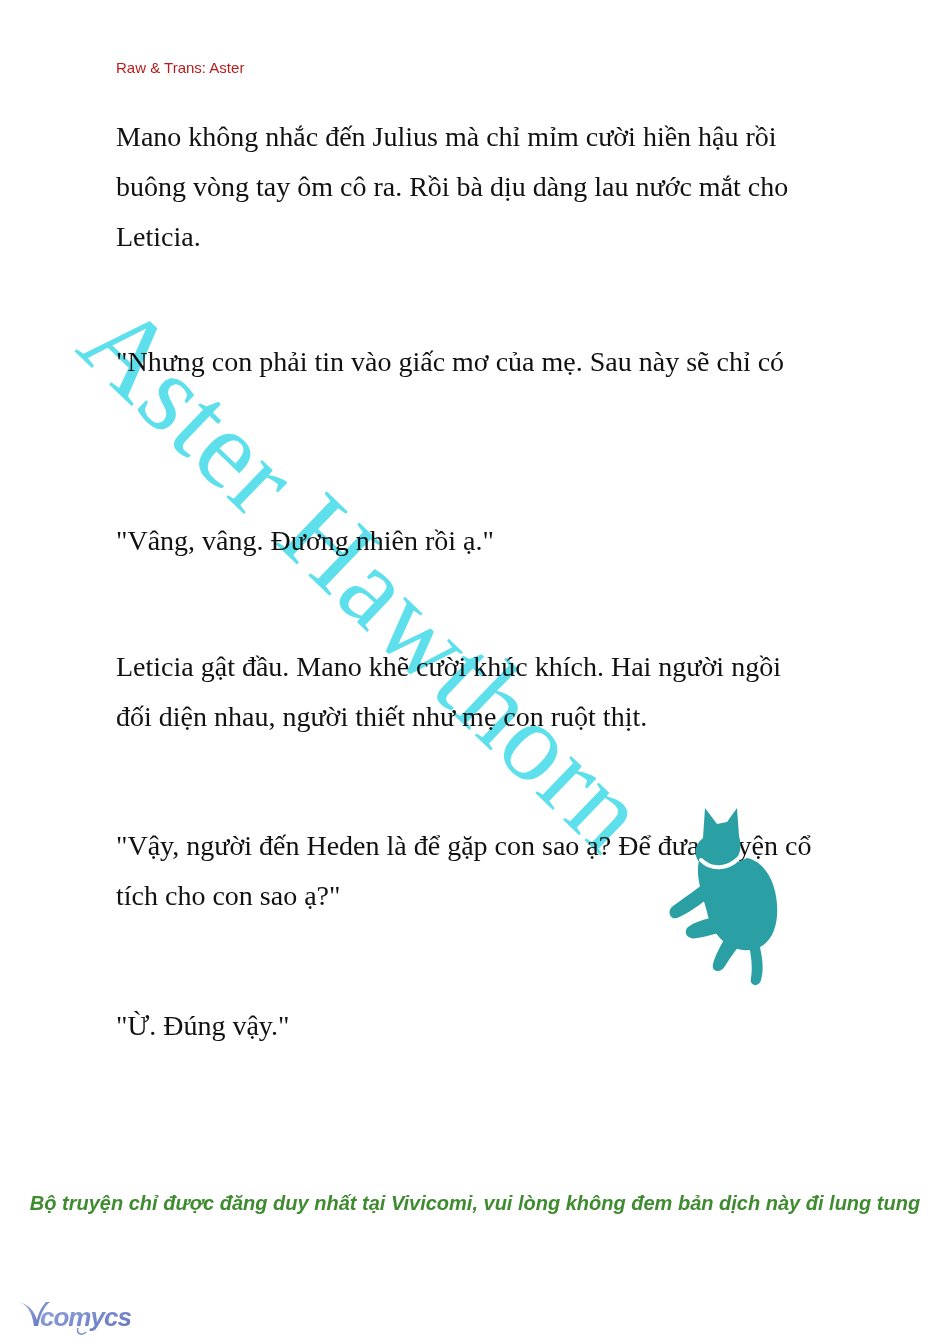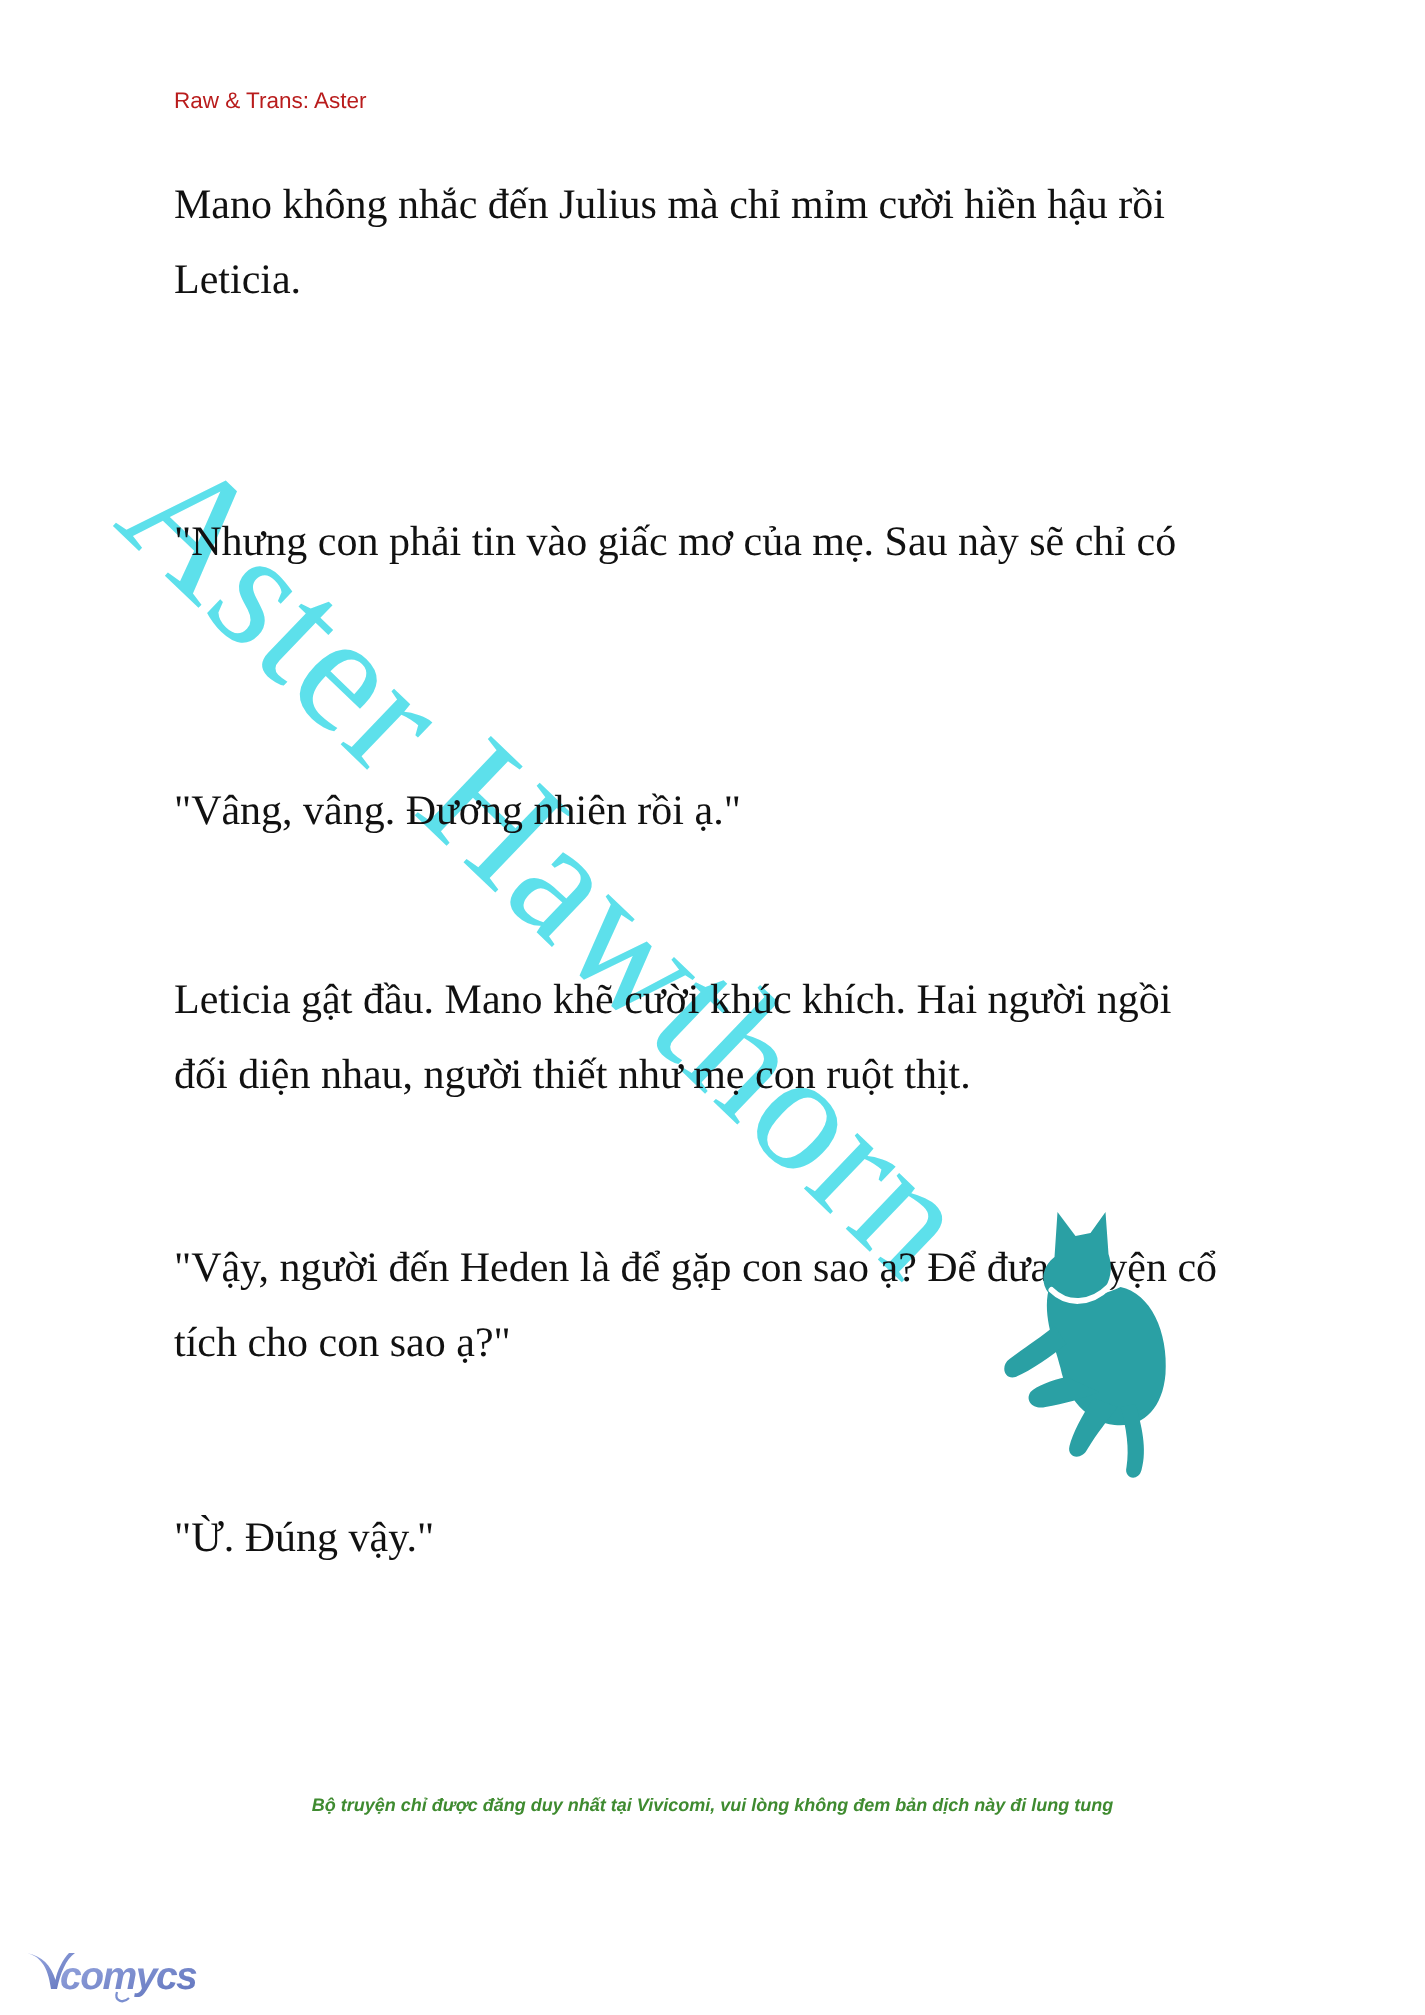--- a/index.html
+++ b/index.html
@@ -63,21 +63,21 @@
     }
     .footer {
       position: absolute;
       left: 0;
       width: 950px;
       top: 1190px;
       text-align: center;
       font-family: "Liberation Sans", sans-serif;
       font-style: italic;
       font-weight: bold;
-      font-size: 12px;
+      font-size: 20px;
       color: #3f8b30;
     }
     .footer .fline {
       display: block;
       height: 30px;
       line-height: 26px;
     }
     .logo {
       position: absolute;
       left: 16px;
@@ -88,20 +88,21 @@
   </style>
 </head>
 <body>
 
 <div class="header-credit">Raw &amp; Trans: Aster</div>
 
 <div class="watermark">Aster Hawthorn</div>
 
 <p class="para" style="top:112px;">
   <span class="line">Mano không nhắc đến Julius mà chỉ mỉm cười hiền hậu rồi</span>
+  <span class="line">buông vòng tay ôm cô ra. Rồi bà dịu dàng lau nước mắt cho</span>
   <span class="line">Leticia.</span>
 </p>
 
 <p class="para" style="top:337px;">
   <span class="line">"Nhưng con phải tin vào giấc mơ của mẹ. Sau này sẽ chỉ có</span>
 </p>
 
 <p class="para" style="top:516px;">
   <span class="line">"Vâng, vâng. Đương nhiên rồi ạ."</span>
 </p>

